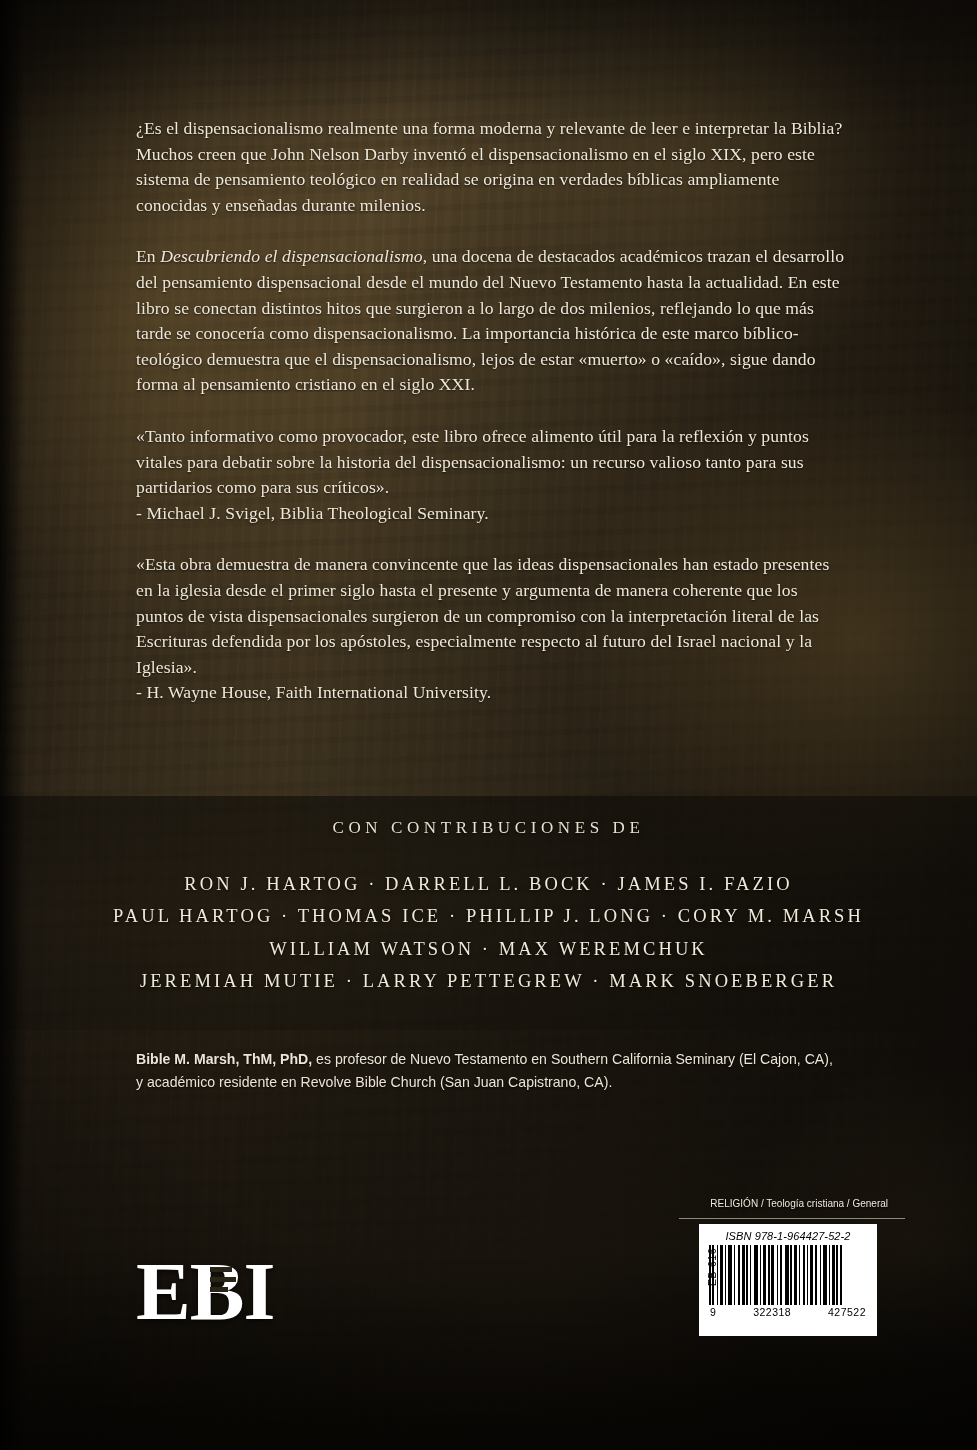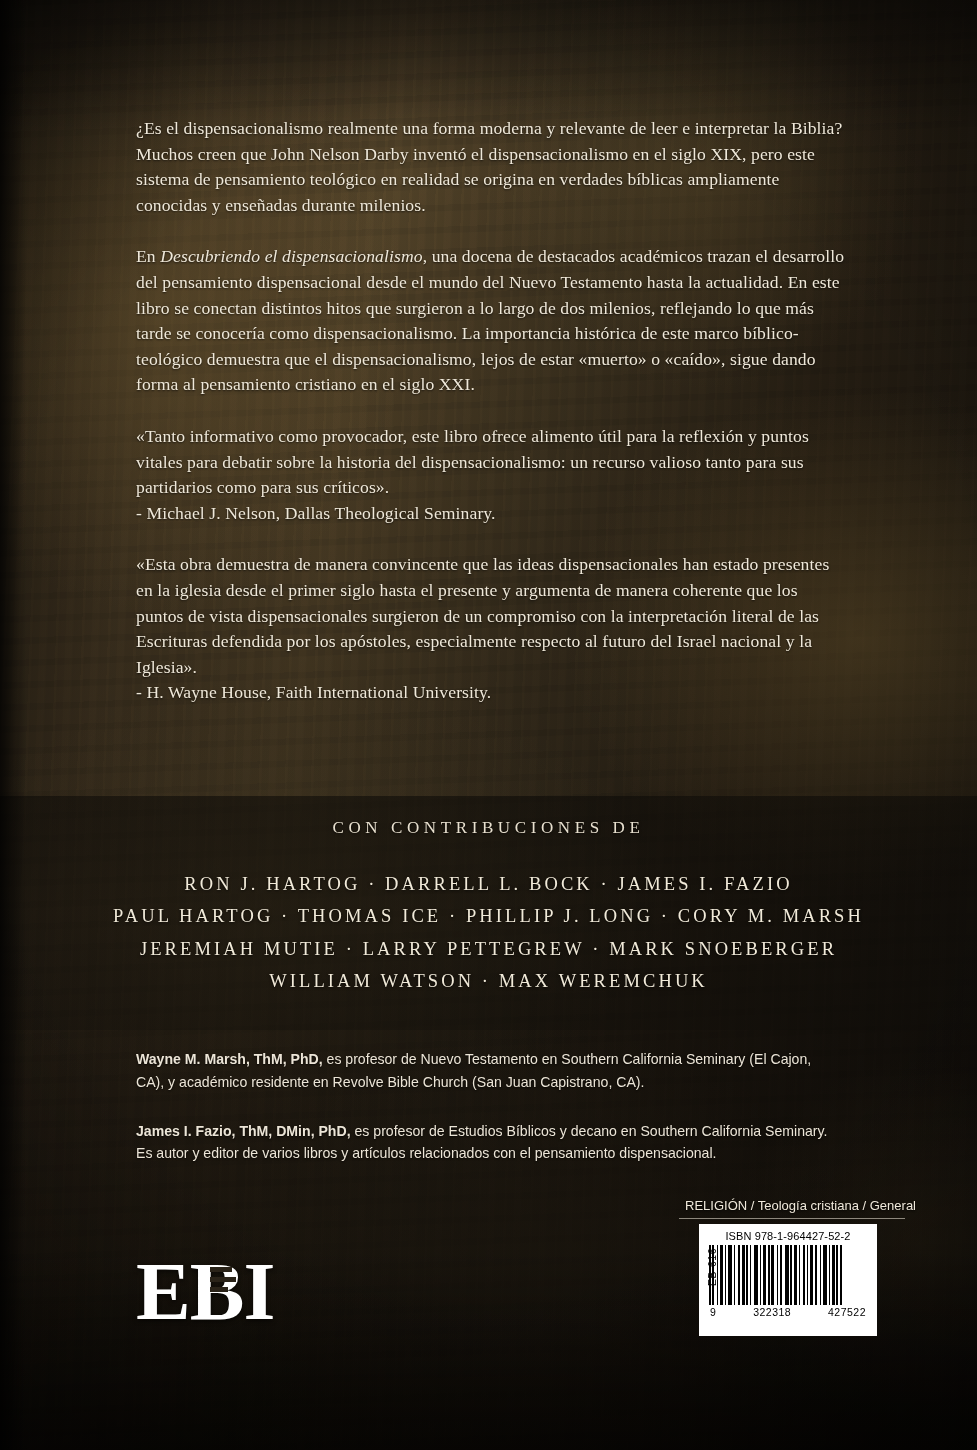--- a/index.html
+++ b/index.html
@@ -154,24 +154,24 @@
     height: 5px;
     background: #2a2318;
     margin-bottom: 5px;
   }
   .logo-bars span:nth-child(1) { width: 22px; }
   .logo-bars span:nth-child(2) { width: 26px; }
   .logo-bars span:nth-child(3) { width: 18px; }
   
   .category {
     position: absolute;
-    right: 61px;
+    right: 89px;
     top: 1198px;
     font-family: "Liberation Sans", sans-serif;
-    font-size: 13px;
+    font-size: 10px;
     color: #f0e9db;
     text-shadow: 0 1px 2px rgba(0,0,0,0.75);
     white-space: nowrap;
   }
   .cat-rule {
     position: absolute;
     right: 72px;
     top: 1218px;
     width: 226px;
     height: 1px;
@@ -187,20 +187,21 @@
     padding: 6px 8px 4px 8px;
     box-sizing: border-box;
     font-family: "Liberation Sans", sans-serif;
   }
   .isbn-text {
     font-size: 11px;
     color: #000;
     text-align: center;
     letter-spacing: 0.1px;
     margin-bottom: 3px;
+    font-style: italic;
   }
   .bars {
     position: relative;
     height: 60px;
     margin: 0 2px;
     display: flex;
     align-items: stretch;
     gap: 0;
   }
   .bars i {
@@ -247,36 +248,35 @@
   <div class="bg-vignette"></div>
   <div class="spine-shadow"></div>
 
   <div class="content">
 
     <div class="blurbs">
       <p>¿Es el dispensacionalismo realmente una forma moderna y relevante de leer e interpretar la Biblia? Muchos creen que John Nelson Darby inventó el dispensacionalismo en el siglo XIX, pero este sistema de pensamiento teológico en realidad se origina en verdades bíblicas ampliamente conocidas y enseñadas durante milenios.</p>
 
       <p><span>En </span><em>Descubriendo el dispensacionalismo</em><span>, una docena de destacados académicos trazan el desarrollo del pensamiento dispensacional desde el mundo del Nuevo Testamento hasta la actualidad. En este libro se conectan distintos hitos que surgieron a lo largo de dos milenios, reflejando lo que más tarde se conocería como dispensacionalismo. La importancia histórica de este marco bíblico-teológico demuestra que el dispensacionalismo, lejos de estar «muerto» o «caído», sigue dando forma al pensamiento cristiano en el siglo XXI.</span></p>
 
-      <p><span>«Tanto informativo como provocador, este libro ofrece alimento útil para la reflexión y puntos vitales para debatir sobre la historia del dispensacionalismo: un recurso valioso tanto para sus partidarios como para sus críticos».</span><br><span class="attrib">- Michael J. Nelson, Dallas Theological Seminary.</span></p>
+      <p><span>«Tanto informativo como provocador, este libro ofrece alimento útil para la reflexión y puntos vitales para debatir sobre la historia del dispensacionalismo: un recurso valioso tanto para sus partidarios como para sus críticos».</span><br><span class="attrib">- Michael J. Svigel, Biblia Theological Seminary.</span></p>
 
       <p><span>«Esta obra demuestra de manera convincente que las ideas dispensacionales han estado presentes en la iglesia desde el primer siglo hasta el presente y argumenta de manera coherente que los puntos de vista dispensacionales surgieron de un compromiso con la interpretación literal de las Escrituras defendida por los apóstoles, especialmente respecto al futuro del Israel nacional y la Iglesia».</span><br><span class="attrib">- H. Wayne House, Faith International University.</span></p>
     </div>
 
     <div class="contrib">
       <div class="contrib-title">CON CONTRIBUCIONES DE</div>
       <div class="contrib-line">RON J. HARTOG · DARRELL L. BOCK · JAMES I. FAZIO</div>
       <div class="contrib-line">PAUL HARTOG · THOMAS ICE · PHILLIP J. LONG · CORY M. MARSH</div>
+      <div class="contrib-line">WILLIAM WATSON · MAX WEREMCHUK</div>
       <div class="contrib-line">JEREMIAH MUTIE · LARRY PETTEGREW · MARK SNOEBERGER</div>
-      <div class="contrib-line">WILLIAM WATSON · MAX WEREMCHUK</div>
     </div>
 
     <div class="bios">
-      <p><b>Wayne M. Marsh, ThM, PhD,</b><span> es profesor de Nuevo Testamento en Southern California Seminary (El Cajon, CA), y académico residente en Revolve Bible Church (San Juan Capistrano, CA).</span></p>
-      <p><b>James I. Fazio, ThM, DMin, PhD,</b><span> es profesor de Estudios Bíblicos y decano en Southern California Seminary. Es autor y editor de varios libros y artículos relacionados con el pensamiento dispensacional.</span></p>
+      <p><b>Bible M. Marsh, ThM, PhD,</b><span> es profesor de Nuevo Testamento en Southern California Seminary (El Cajon, CA), y académico residente en Revolve Bible Church (San Juan Capistrano, CA).</span></p>
     </div>
 
     <div class="logo-wrap">
       <div class="logo-text">EBI</div>
       <div class="logo-bars">
         <span></span>
           <span></span>
           <span></span>
       </div>
     </div>

